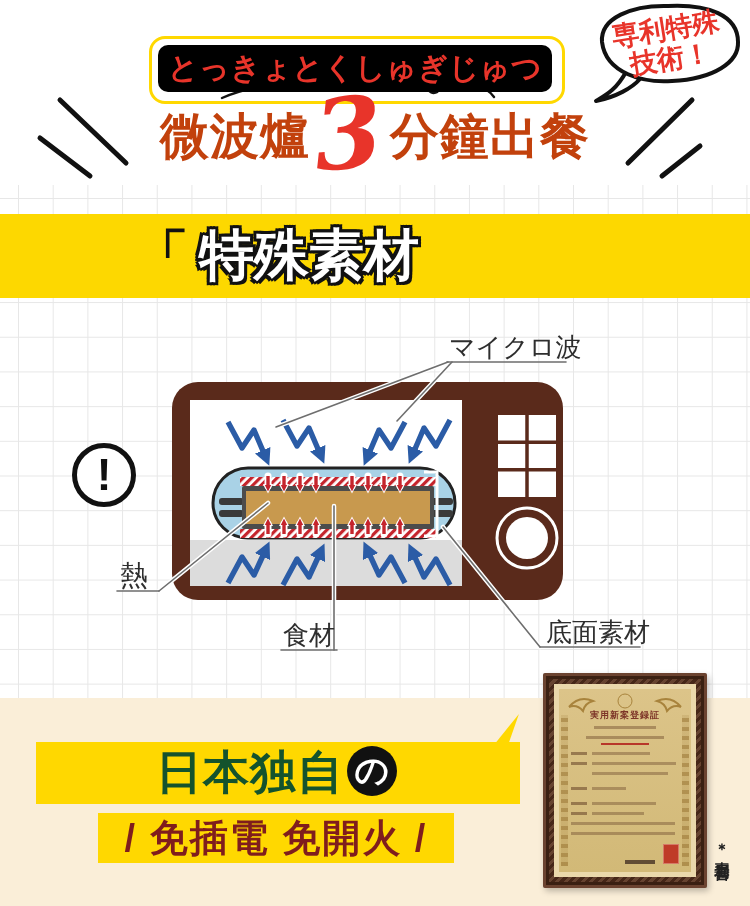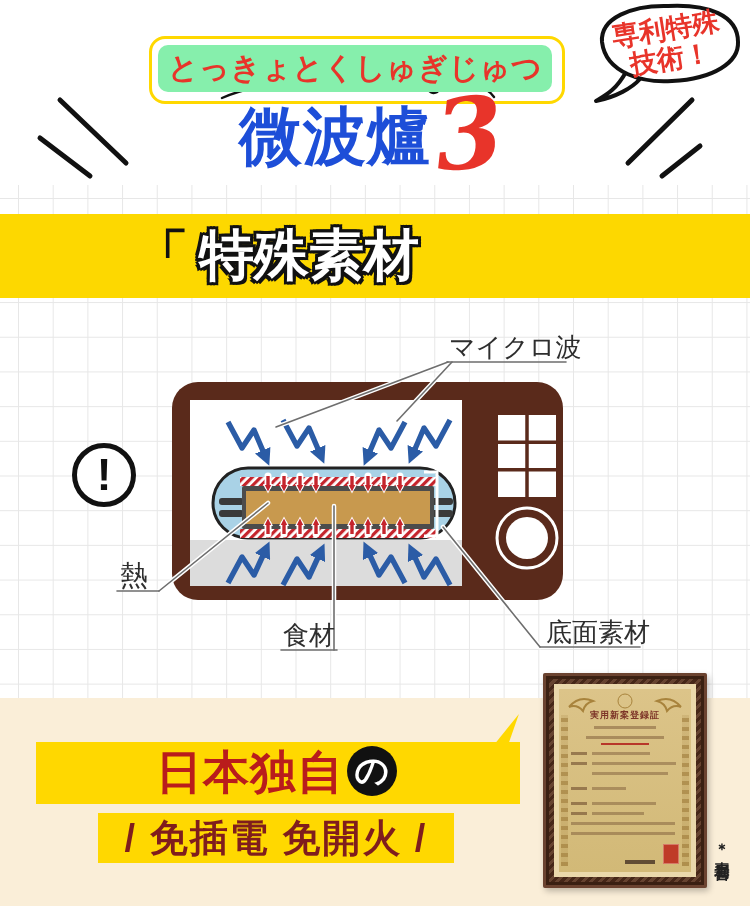--- a/index.html
+++ b/index.html
@@ -9,25 +9,25 @@
 
   
   .grid-layer{left:0;top:185px;width:750px;height:515px;
     background-image:linear-gradient(to right,#e7e7e7 1px,transparent 1px),
                      linear-gradient(to bottom,#e7e7e7 1px,transparent 1px);
     background-size:34.7px 34.7px;background-position:18px 13px;}
   .cream-layer{left:0;top:698px;width:750px;height:208px;background:#faeed8;}
 
   
   .ribbon-outline{left:149px;top:36px;width:410px;height:62px;border:3px solid #ffd800;border-radius:16px;}
-  .ribbon{left:158px;top:45px;width:394px;height:47px;background:#86efac;border-radius:10px;
+  .ribbon{left:158px;top:45px;width:394px;height:47px;background:#000000;border-radius:10px;
     display:flex;align-items:center;justify-content:center;}
   .ribbon span{font-size:30px;font-weight:900;color:#e8342a;letter-spacing:.5px;}
   .title-row{left:115px;top:84px;width:520px;height:106px;display:flex;align-items:center;justify-content:center;}
-  .title-black{font-size:63px;font-weight:900;color:#1d4ed8;letter-spacing:1px;}
+  .title-black{font-size:49px;font-weight:900;color:#c2410c;letter-spacing:1px;}
   .title-num{font-size:98px;line-height:1;font-weight:bold;font-style:italic;color:#e8342a;
     font-family:"DejaVu Serif","Liberation Serif",serif;transform:rotate(-5deg);margin:0 8px 6px 4px;}
   .bubble-svg{left:588px;top:0px;}
   .bubble-svg text{font-size:27px;font-weight:900;fill:#e8342a;font-family:"Liberation Sans","DejaVu Sans",sans-serif;}
 
   
   .alert-band{left:0;top:214px;width:750px;height:84px;background:#fdd800;display:flex;align-items:center;}
   .alert-icon{position:absolute;left:72px;top:229px;width:54px;height:54px;border-radius:50%;
     border:5px solid #111;background:#fff;display:flex;align-items:center;justify-content:center;
     font-size:44px;font-weight:900;color:#111;line-height:1;}
@@ -39,21 +39,21 @@
 
   
   .diagram-svg{left:0;top:320px;}
   .diagram-svg text{font-family:"Liberation Sans","DejaVu Sans",sans-serif;fill:#2e2e2e;}
 
   
   .banner-tail{left:489px;top:714px;width:34px;height:32px;background:#ffd800;
     clip-path:polygon(12% 100%,88% 0,55% 100%);}
   .banner{left:36px;top:742px;width:484px;height:62px;background:#ffd800;
     display:flex;align-items:center;justify-content:center;}
-  .banner .b-txt{font-size:46px;font-weight:900;color:#b91c1c;letter-spacing:1px;}
+  .banner .b-txt{font-size:46px;font-weight:900;color:#14532d;letter-spacing:1px;}
   .no-circle{display:inline-flex;align-items:center;justify-content:center;width:50px;height:50px;
     border-radius:50%;background:#111;color:#fff;font-size:34px;font-weight:900;margin:0 3px 4px 3px;vertical-align:middle;}
   .strip{left:98px;top:813px;width:356px;height:50px;background:#ffd800;
     display:flex;align-items:center;justify-content:center;}
   .strip span{font-size:38px;font-weight:900;color:#7f1d1d;letter-spacing:2px;}
 
   
   .cert-frame{left:543px;top:673px;width:164px;height:215px;background:#512d1c;border-radius:2px;
     background-image:repeating-linear-gradient(135deg,rgba(255,226,190,.12) 0 3px,rgba(0,0,0,.14) 3px 6px);
     box-shadow:inset 0 0 0 3px #6b4330,inset 0 0 0 6px #3a2012,2px 3px 6px rgba(0,0,0,.25);}
@@ -100,20 +100,21 @@
 </svg>
 
 <div class="abs ribbon-outline"></div>
 <div class="abs ribbon">
   <span>とっきょとくしゅぎじゅつ</span>
 </div>
 
 <div class="abs title-row">
   <span class="title-black">微波爐</span>
   <span class="title-num">3</span>
+  <span class="title-black">分鐘出餐</span>
 </div>
 
 <div class="abs alert-band">
   <div class="alert-icon">!</div>
   <div class="alert-text">
     <span>「</span>
     <span class="alert-hl">特殊素材</span>
 
   </div>
 </div>

